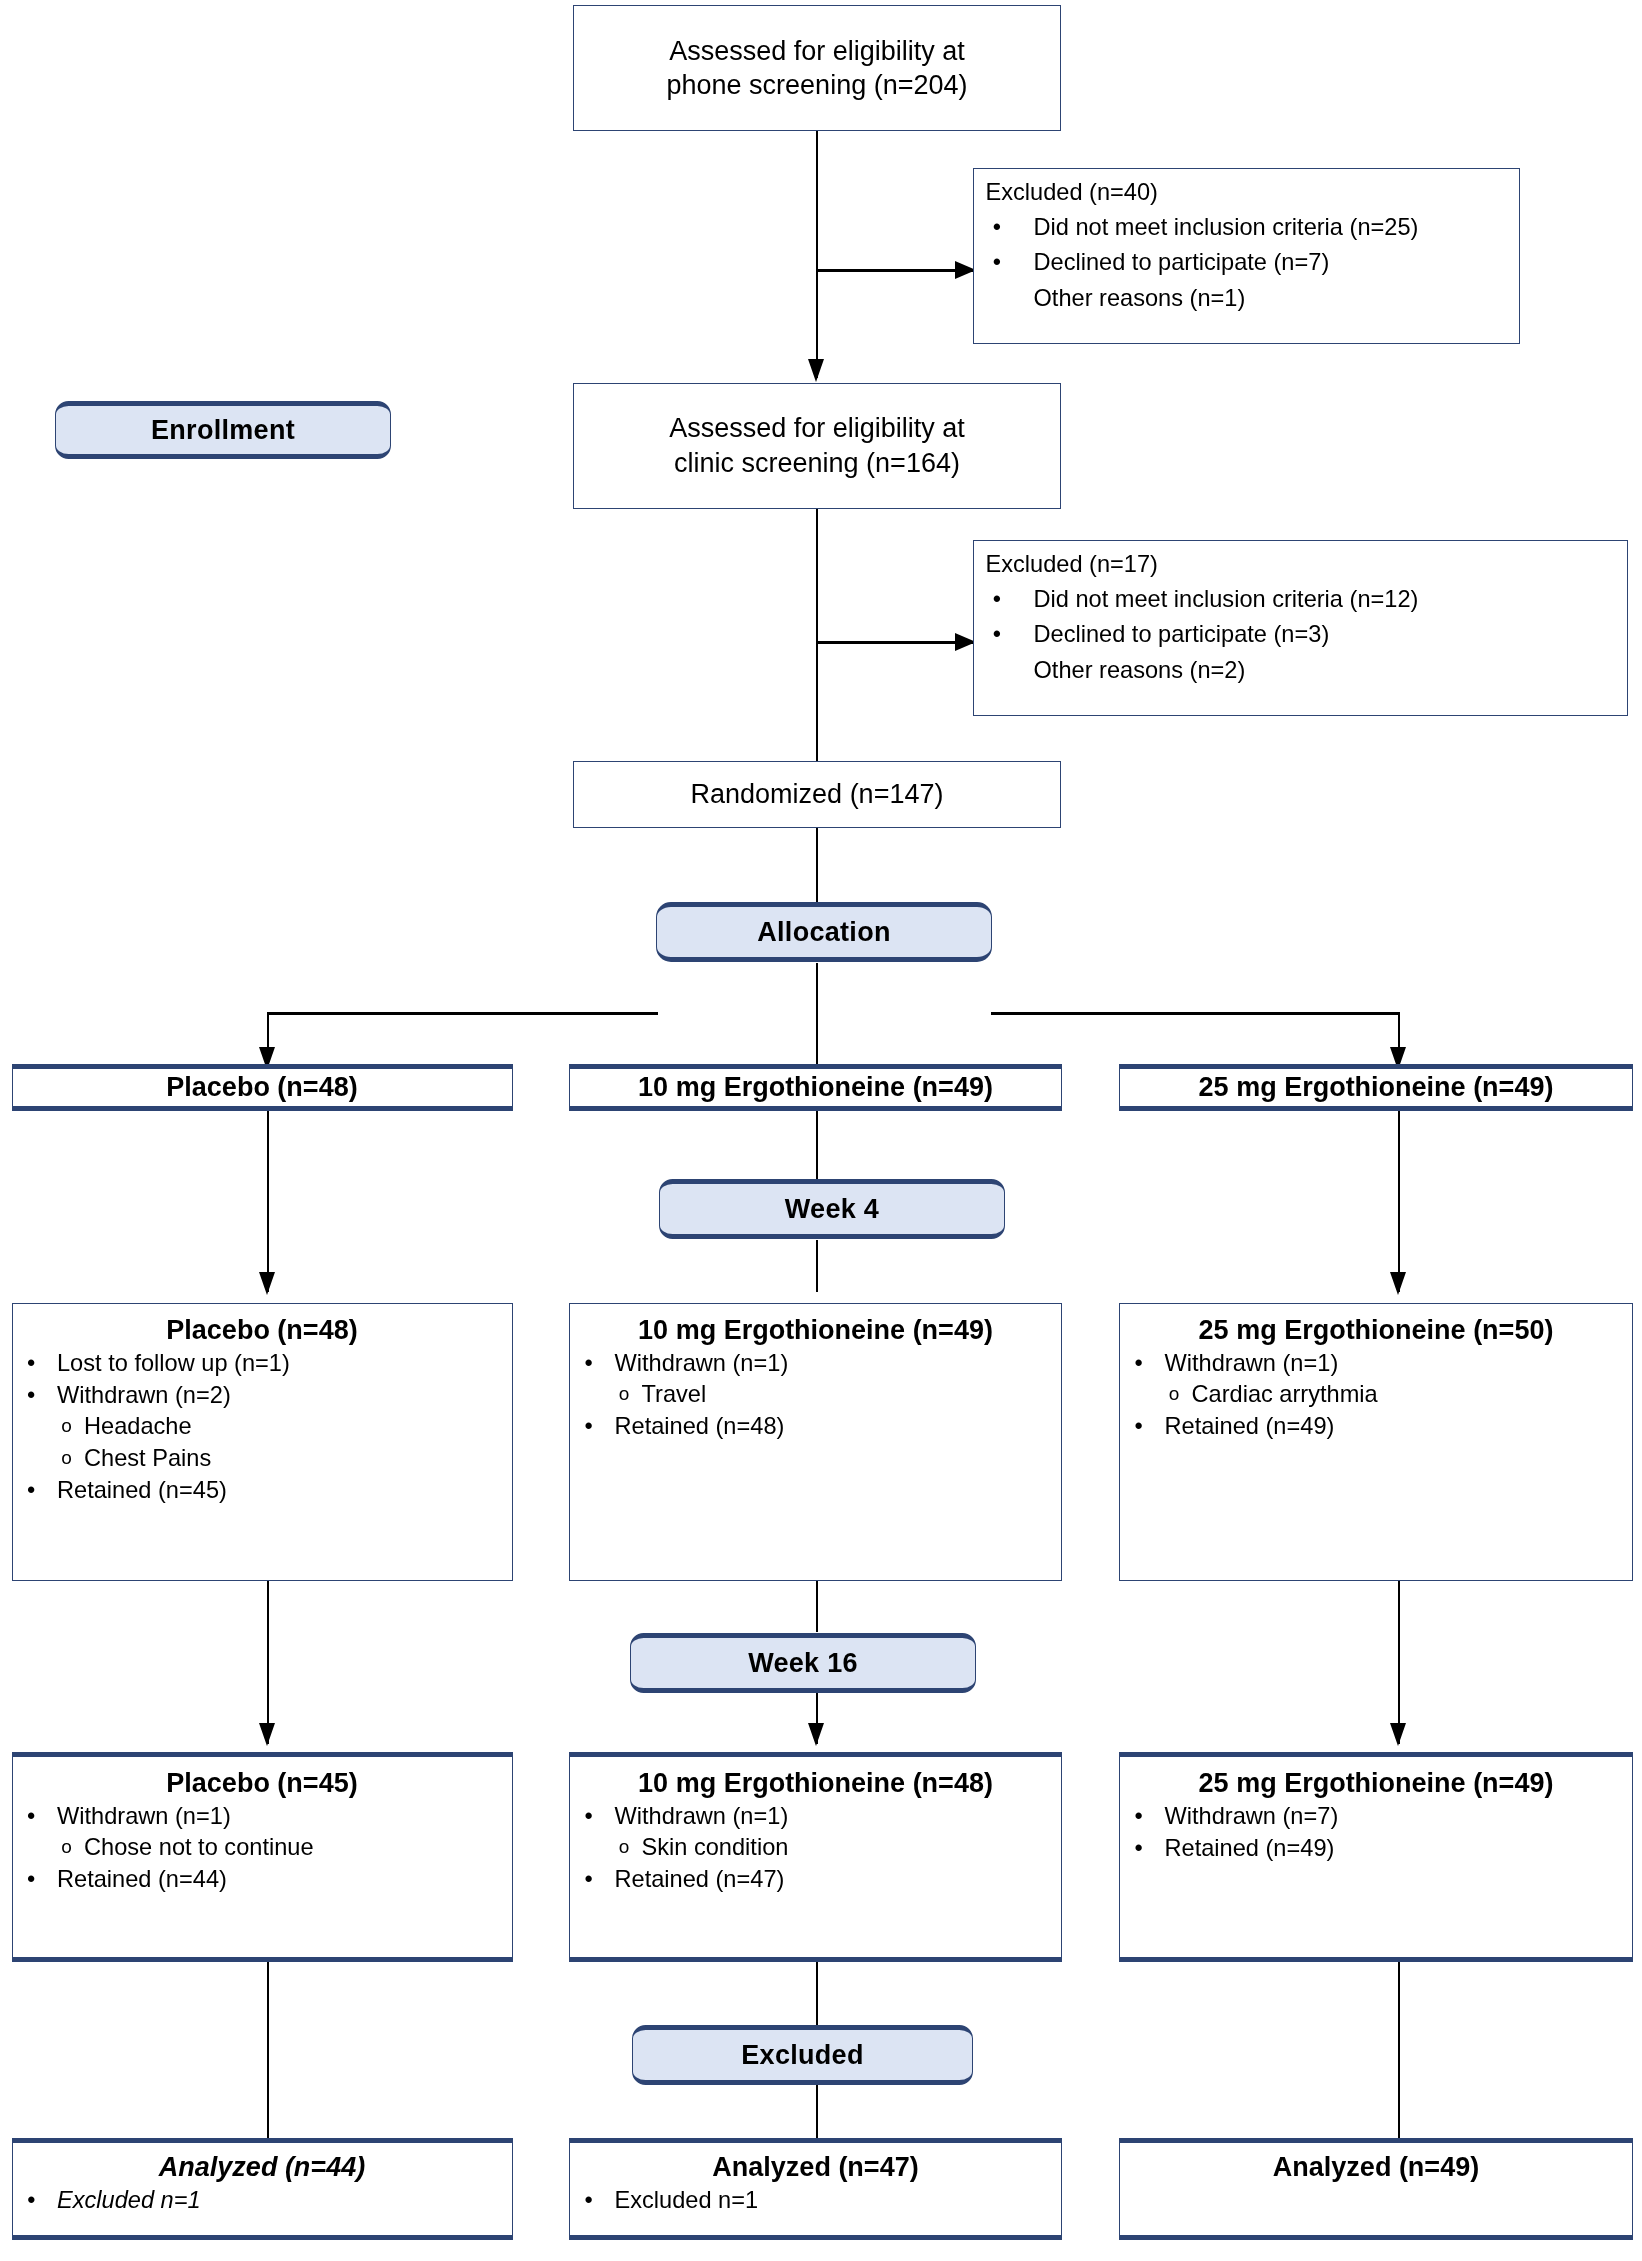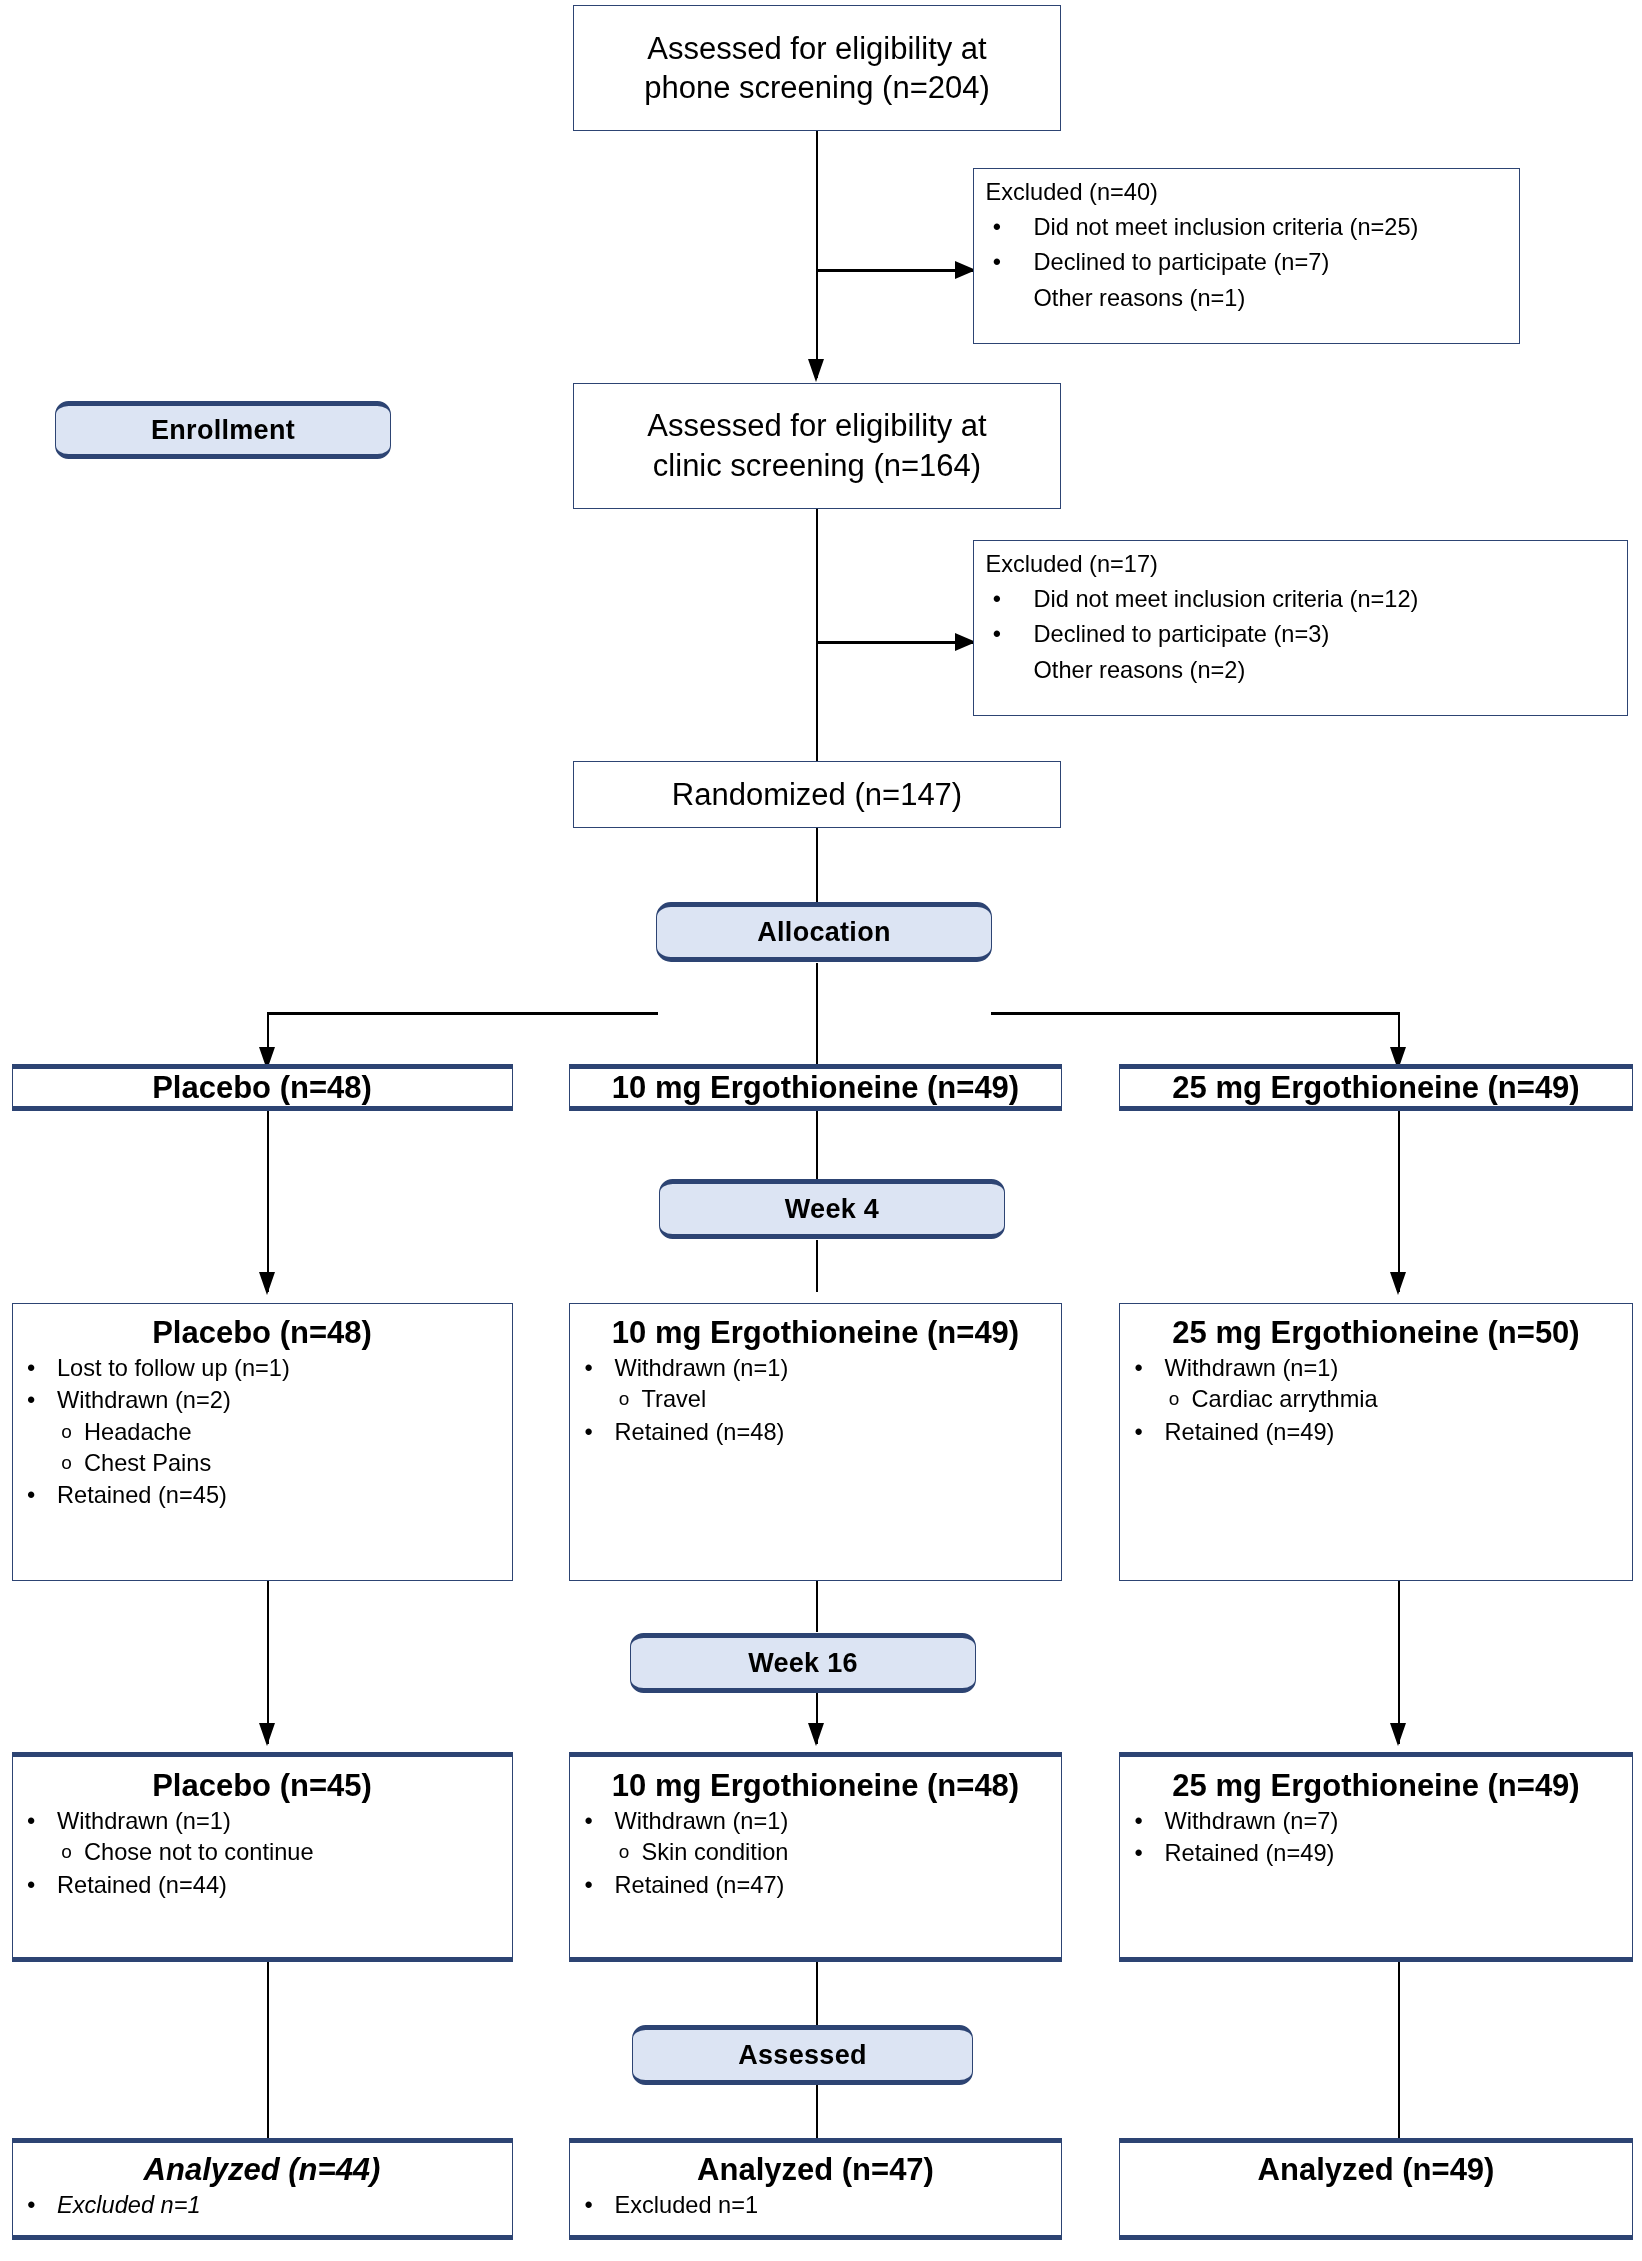--- a/index.html
+++ b/index.html
@@ -30,21 +30,21 @@
   }
   .box-inner{
     position:absolute;
     left:0; right:0; top:0; bottom:0;
     padding:9.4px 11.5px;
   }
   .ctr{ display:flex; align-items:center; justify-content:center; }
 
   .title{
     text-align:center;
-    font-size:31px;
+    font-size:27px;
     line-height:1.28;
     white-space:pre-line;
   }
   .title.bold{ font-weight:bold; }
 
   
   .lead{
     font-size:23.6px;
     line-height:1.24;
     margin:0 0 1px 0;
@@ -403,21 +403,21 @@
         </li>
         <li>
           <span class="b1">•</span>
           <span>Retained (n=49)</span>
         </li>
       </ul>
     </div>
   </div>
 
   <div class="pill" style="left:632px; top:2025px; width:341px; height:60px;">
-    <span>Assessed</span>
+    <span>Excluded</span>
   </div>
 
   <div class="vline" style="left:267px; top:1962px; height:236px;"></div>
   <div class="arrow-down" style="left:259px; top:2176px;"></div>
 
   <div class="vline" style="left:816px; top:1962px; height:63px;"></div>
   <div class="vline" style="left:816px; top:2085px; height:113px;"></div>
   <div class="arrow-down" style="left:808px; top:2176px;"></div>
 
   <div class="vline" style="left:1398px; top:1962px; height:236px;"></div>

